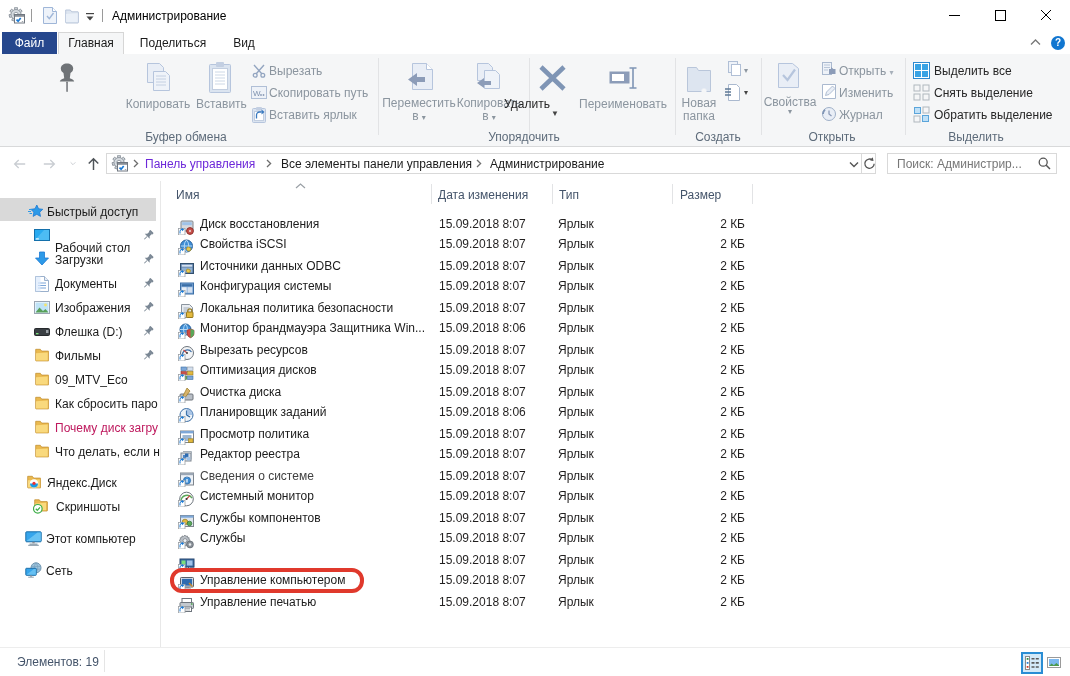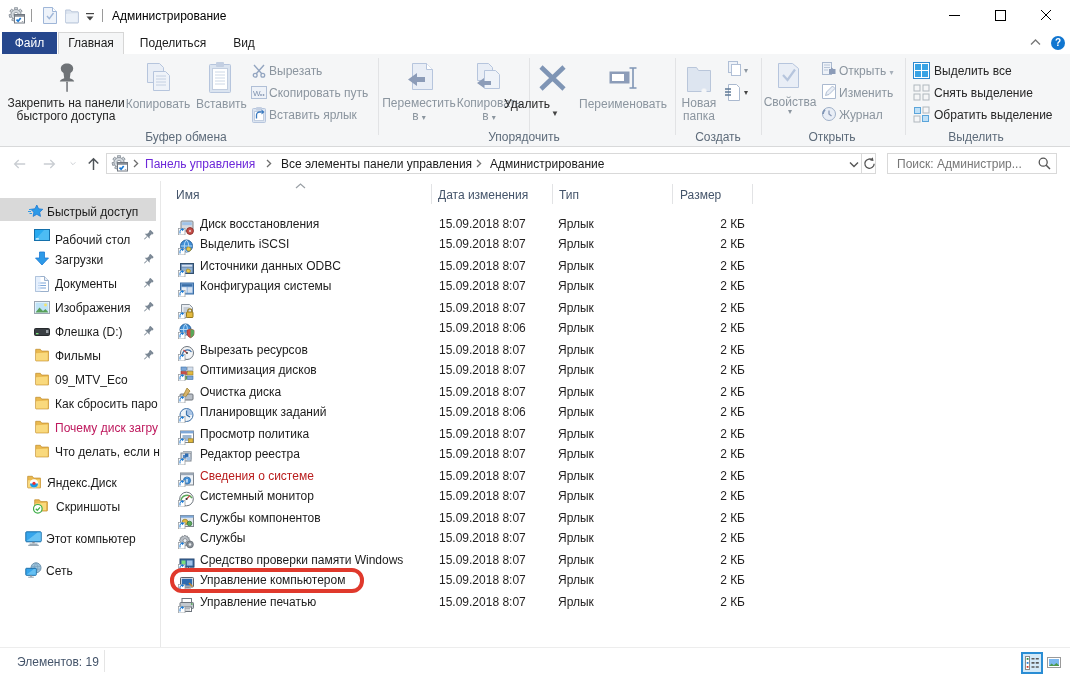--- a/index.html
+++ b/index.html
@@ -88,21 +88,20 @@
 
 <div class="a" style="left:0;top:54px;width:1070px;height:92px;background:#f5f6f7"></div>
 <div class="a" style="left:0;top:146px;width:1070px;height:1px;background:#d8d9da"></div>
 
 <div class="a" style="left:56px;top:62px">
       <svg width="22" height="32" viewBox="0 0 22 32">
 <path d="M11 1.5c3.4 0 6.2 2 6.2 5 0 2.4-1.7 3.9-2.7 4.4l-.7 5.3c2.7.8 4.4 2.2 4.4 3.3H3.8c0-1.1 1.7-2.5 4.4-3.3l-.7-5.3c-1-.5-2.7-2-2.7-4.4 0-3 2.8-5 6.2-5z" fill="#6f7377"></path>
 <rect x="10.3" y="19.5" width="1.5" height="10.5" rx="0.75" fill="#6f7377"></rect>
 </svg>
     </div>
-<div class="a ctr en" style="left:4px;top:97px;width:124px;line-height:13px">Закрепить на панели<br>быстрого доступа</div>
 <div class="a" style="left:146px;top:62px">
       <svg width="26" height="32" viewBox="0 0 26 32">
 <path d="M1.5 1.5h12l4 4v15h-16z" fill="#e9eef6" stroke="#b6c5dd"></path>
 <path d="M7.5 9.5h12l4 4v15h-16z" fill="#eff3f9" stroke="#b6c5dd"></path>
 <path d="M10 14h10M10 17h10M10 20h10M10 23h10" stroke="#c4d0e2" stroke-width="1"></path>
 </svg>
     </div>
 <div class="a ctr dis" style="left:124px;top:97px;width:68px">Копировать</div>
 <div class="a" style="left:208px;top:61px">
       <svg width="24" height="33" viewBox="0 0 24 33">
@@ -353,21 +352,21 @@
 <div class="a" style="left:160px;top:181px;width:1px;height:466px;background:#e8e8e8"></div>
 <div class="a" style="left:0;top:198px;width:156px;height:23px;background:#d9d9d9"></div>
 
 <div class="srow" style="left:47px;top:204px;color:#1b1b1b">Быстрый доступ</div>
 <div class="a" style="left:28px;top:204px">
       <svg width="15" height="15" viewBox="0 0 15 15">
 <path d="M8.8 1l1.8 3.8 4.2.5-3.1 2.9.8 4.2-3.7-2.1-3.7 2.1.8-4.2L2.8 5.3 7 4.8z" fill="#2d9ae8" stroke="#1c7ad4" stroke-width="0.8"></path>
 <path d="M1 5.5h3M0 7.5h3M1.5 9.5h2.5" stroke="#2d9ae8" stroke-width="1.1"></path>
 </svg>
     </div>
-<div class="srow" style="left:55px;top:232px;color:#1b1b1b">Рабочий стол</div>
+<div class="srow" style="left:55px;top:240px;color:#1b1b1b">Рабочий стол</div>
 <div class="a" style="left:34px;top:229px">
       <svg width="16" height="14" viewBox="0 0 16 14">
 <rect x="0.5" y="0.5" width="15" height="11" fill="#28aaf0" stroke="#1470ab"></rect>
 <path d="M1 11l9-10h5v10z" fill="#5cc3f5" opacity="0.7"></path>
 <rect x="1.8" y="9.3" width="3" height="1.2" fill="#fff" opacity="0.9"></rect>
 </svg>
     </div>
 <div class="a" style="left:142px;top:229px">
       <svg width="12" height="13" viewBox="0 0 12 13">
         <g transform="rotate(45 6 6.5)" fill="#7a8794">
@@ -561,21 +560,21 @@
 <div class="a" style="left:178px;top:239px">
       <svg width="17" height="16" viewBox="0 0 17 16">
         <circle cx="8.5" cy="7" r="6" fill="#3f8ed6" stroke="#26619c"></circle>
         <path d="M2.5 7h12M8.5 1a9 9 0 010 12M8.5 1a9 9 0 000 12" stroke="#bfe0f7" stroke-width="0.9" fill="none"></path>
         <path d="M11 8l2 1.4-.6 2.3-2.4.4-1.6-1.8.8-2.2z" fill="#e8c84f" stroke="#a8891f" stroke-width="0.7"></path>
         <rect x="0.5" y="9.5" width="6.5" height="6.5" fill="#fff" stroke="#9aa0a6" stroke-width="0.8"></rect>
         <path d="M2 14.5v-2.2a2 2 0 012-2h0.6" stroke="#1c7ad4" stroke-width="1" fill="none"></path>
         <path d="M3.6 8.7l2.6 1.7-2.2 1.8z" fill="#1c7ad4"></path>
       </svg>
     </div>
-<div class="srow" style="left:200px;top:236px;color:#1b1b1b">Выделить iSCSI</div>
+<div class="srow" style="left:200px;top:236px;color:#1b1b1b">Свойства iSCSI</div>
 <div class="srow" style="left:439px;top:236px;color:#211f1f">15.09.2018 8:07</div>
 <div class="srow" style="left:558px;top:236px;color:#211f1f">Ярлык</div>
 <div class="srow" style="left:655px;top:236px;width:90px;text-align:right;color:#211f1f">2 КБ</div>
 <div class="a" style="left:178px;top:261px">
       <svg width="17" height="16" viewBox="0 0 17 16">
         <rect x="2.5" y="2.5" width="13" height="10" fill="#5a7ca8" stroke="#33506e"></rect>
         <rect x="3.7" y="3.7" width="10.6" height="2" fill="#d5e2f0"></rect>
         <rect x="3.7" y="6.5" width="10.6" height="5" fill="#8fb0d2"></rect>
         <path d="M10 8l2.3 1-.2 2.2-2.3.6-1.5-1.6.6-2z" fill="#e8c84f" stroke="#a8891f" stroke-width="0.7"></path>
         <rect x="0.5" y="9.5" width="6.5" height="6.5" fill="#fff" stroke="#9aa0a6" stroke-width="0.8"></rect>
@@ -606,34 +605,36 @@
       <svg width="17" height="16" viewBox="0 0 17 16">
         <path d="M3.5 1.5h8l3 3v10h-11z" fill="#e9edf2" stroke="#8b949e"></path>
         <path d="M5.5 5h6M5.5 7h6M5.5 9h4" stroke="#9aa6b2" stroke-width="0.9"></path>
         <rect x="8.5" y="9" width="6.5" height="5.5" rx="0.8" fill="#e3b93e" stroke="#96791c"></rect>
         <path d="M9.8 9V7.8a2 2 0 014 0V9" stroke="#96791c" stroke-width="1.2" fill="none"></path>
         <rect x="0.5" y="9.5" width="6.5" height="6.5" fill="#fff" stroke="#9aa0a6" stroke-width="0.8"></rect>
         <path d="M2 14.5v-2.2a2 2 0 012-2h0.6" stroke="#1c7ad4" stroke-width="1" fill="none"></path>
         <path d="M3.6 8.7l2.6 1.7-2.2 1.8z" fill="#1c7ad4"></path>
       </svg>
     </div>
+<div class="srow" style="left:200px;top:300px;color:#1b1b1b">Локальная политика безопасности</div>
 <div class="srow" style="left:439px;top:300px;color:#211f1f">15.09.2018 8:07</div>
 <div class="srow" style="left:558px;top:300px;color:#211f1f">Ярлык</div>
 <div class="srow" style="left:655px;top:300px;width:90px;text-align:right;color:#211f1f">2 КБ</div>
 <div class="a" style="left:178px;top:323px">
       <svg width="17" height="16" viewBox="0 0 17 16">
         <circle cx="7.5" cy="6.5" r="5.5" fill="#3f8ed6" stroke="#26619c"></circle>
         <path d="M2 6.5h11M7.5 1a8.5 8.5 0 010 11M7.5 1a8.5 8.5 0 000 11" stroke="#bfe0f7" stroke-width="0.9" fill="none"></path>
         <path d="M12.5 6l3.5 1.3v3c0 2.2-1.6 3.8-3.5 4.4-1.9-.6-3.5-2.2-3.5-4.4v-3z" fill="#d04a42" stroke="#8d322e" stroke-width="0.7"></path>
         <path d="M12.5 6l3.5 1.3v3c0 2.2-1.6 3.8-3.5 4.4z" fill="#5aa85a"></path>
         <rect x="0.5" y="9.5" width="6.5" height="6.5" fill="#fff" stroke="#9aa0a6" stroke-width="0.8"></rect>
         <path d="M2 14.5v-2.2a2 2 0 012-2h0.6" stroke="#1c7ad4" stroke-width="1" fill="none"></path>
         <path d="M3.6 8.7l2.6 1.7-2.2 1.8z" fill="#1c7ad4"></path>
       </svg>
     </div>
+<div class="srow" style="left:200px;top:320px;color:#1b1b1b">Монитор брандмауэра Защитника Win...</div>
 <div class="srow" style="left:439px;top:320px;color:#211f1f">15.09.2018 8:06</div>
 <div class="srow" style="left:558px;top:320px;color:#211f1f">Ярлык</div>
 <div class="srow" style="left:655px;top:320px;width:90px;text-align:right;color:#211f1f">2 КБ</div>
 <div class="a" style="left:178px;top:345px">
       <svg width="17" height="16" viewBox="0 0 17 16">
         <circle cx="9" cy="8" r="6.5" fill="#f2f4f6" stroke="#6e7karate"></circle>
         <circle cx="9" cy="8" r="6.5" fill="#f2f4f6" stroke="#6e757d"></circle>
         <path d="M4.5 9.5a5 5 0 019-2.5" stroke="#3b6ea5" stroke-width="1.2" fill="none"></path>
         <path d="M9 8L5.5 5" stroke="#c9504a" stroke-width="1.3"></path>
         <circle cx="9" cy="8" r="1" fill="#444"></circle>
@@ -727,21 +728,21 @@
       <svg width="17" height="16" viewBox="0 0 17 16">
         <rect x="2.5" y="2" width="13" height="12" fill="#eef2f7" stroke="#7e858d"></rect>
         <rect x="2.5" y="2" width="13" height="2.2" fill="#9aa6b4"></rect>
         <circle cx="9" cy="9.5" r="3.6" fill="#3f8ed6" stroke="#26619c" stroke-width="0.7"></circle>
         <path d="M9 8v3.5M9 6.8v0.1" stroke="#fff" stroke-width="1.2"></path>
         <rect x="0.5" y="9.5" width="6.5" height="6.5" fill="#fff" stroke="#9aa0a6" stroke-width="0.8"></rect>
         <path d="M2 14.5v-2.2a2 2 0 012-2h0.6" stroke="#1c7ad4" stroke-width="1" fill="none"></path>
         <path d="M3.6 8.7l2.6 1.7-2.2 1.8z" fill="#1c7ad4"></path>
       </svg>
     </div>
-<div class="srow" style="left:200px;top:468px;color:#b91c1c">Сведения о системе</div>
+<div class="srow" style="left:200px;top:468px;color:#404040">Сведения о системе</div>
 <div class="srow" style="left:439px;top:468px;color:#211f1f">15.09.2018 8:07</div>
 <div class="srow" style="left:558px;top:468px;color:#211f1f">Ярлык</div>
 <div class="srow" style="left:655px;top:468px;width:90px;text-align:right;color:#211f1f">2 КБ</div>
 <div class="a" style="left:178px;top:491px">
       <svg width="17" height="16" viewBox="0 0 17 16">
         <circle cx="8.5" cy="8" r="6.8" fill="#fff" stroke="#6e757d"></circle>
         <path d="M3 10a6 6 0 0111-3" stroke="#5aa85a" stroke-width="1.4" fill="none"></path>
         <path d="M8.5 8L12 4.5" stroke="#c9504a" stroke-width="1.3"></path>
         <circle cx="8.5" cy="8" r="1.1" fill="#333"></circle>
         <rect x="0.5" y="9.5" width="6.5" height="6.5" fill="#fff" stroke="#9aa0a6" stroke-width="0.8"></rect>
@@ -787,21 +788,20 @@
       <svg width="17" height="16" viewBox="0 0 17 16">
         <rect x="2" y="4" width="14" height="8" fill="#3b6ea5" stroke="#26456e"></rect>
         <rect x="3.5" y="5.5" width="4" height="5" fill="#7be07b"></rect>
         <path d="M3 12v2M5.5 12v2M8 12v2M10.5 12v2M13 12v2M15 12v2" stroke="#26456e" stroke-width="0.8"></path>
         <rect x="9" y="5.5" width="5.5" height="5" fill="#9fc2e8"></rect>
         <rect x="0.5" y="9.5" width="6.5" height="6.5" fill="#fff" stroke="#9aa0a6" stroke-width="0.8"></rect>
         <path d="M2 14.5v-2.2a2 2 0 012-2h0.6" stroke="#1c7ad4" stroke-width="1" fill="none"></path>
         <path d="M3.6 8.7l2.6 1.7-2.2 1.8z" fill="#1c7ad4"></path>
       </svg>
     </div>
-<div class="srow" style="left:200px;top:552px;color:#1b1b1b">Средство проверки памяти Windows</div>
 <div class="srow" style="left:439px;top:552px;color:#211f1f">15.09.2018 8:07</div>
 <div class="srow" style="left:558px;top:552px;color:#211f1f">Ярлык</div>
 <div class="srow" style="left:655px;top:552px;width:90px;text-align:right;color:#211f1f">2 КБ</div>
 <div class="a" style="left:178px;top:575px">
       <svg width="17" height="16" viewBox="0 0 17 16">
         <rect x="2.5" y="2.5" width="13" height="9.5" rx="0.8" fill="#e8ecf1" stroke="#5a6069"></rect>
         <rect x="3.8" y="3.8" width="10.4" height="6.9" fill="#2d6bb0"></rect>
         <rect x="6.5" y="12" width="5" height="1.2" fill="#8a9199"></rect>
         <rect x="5" y="13.2" width="8" height="1.3" fill="#b9bfc6"></rect>
         <path d="M11 8l3.5 3.5" stroke="#c8882a" stroke-width="1.4"></path>

